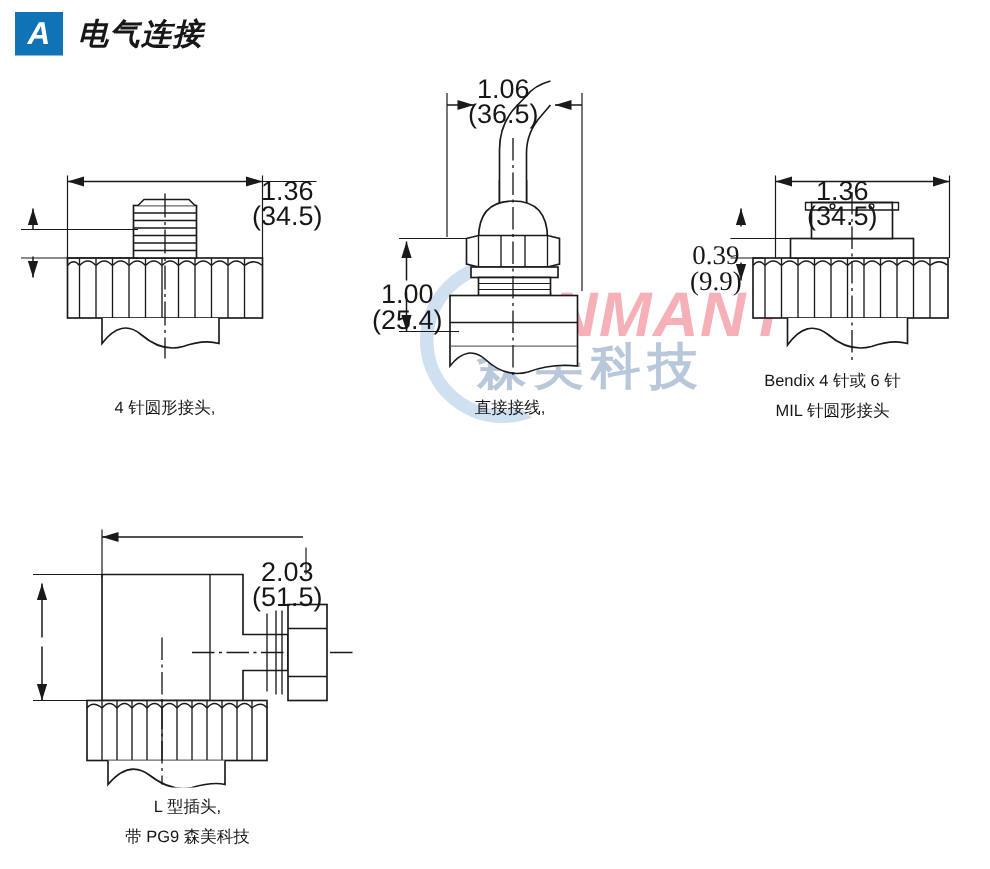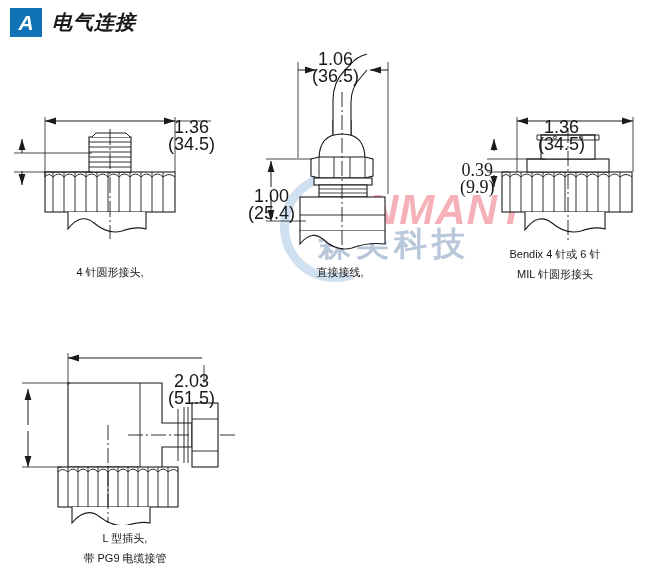--- a/index.html
+++ b/index.html
@@ -415,14 +415,14 @@
       <path d="M22 122 h40" stroke-width="0.8"></path>
     </g>
   </svg>
 </div>
 <div class="dimtext" style="left:168px; top:348px;margin-top:25px;">
   <span class="val">2.03</span>
   <span class="mm">(51.5)</span>
 </div>
 <div class="caption" style="left:0px; top:528px; width:250px;">
   <span>L 型插头,</span>
-  <span class="line2">带 PG9 电缆接管</span>
+  <span class="line2">带 PG9 森美科技</span>
 </div>
 
 </body></html>

